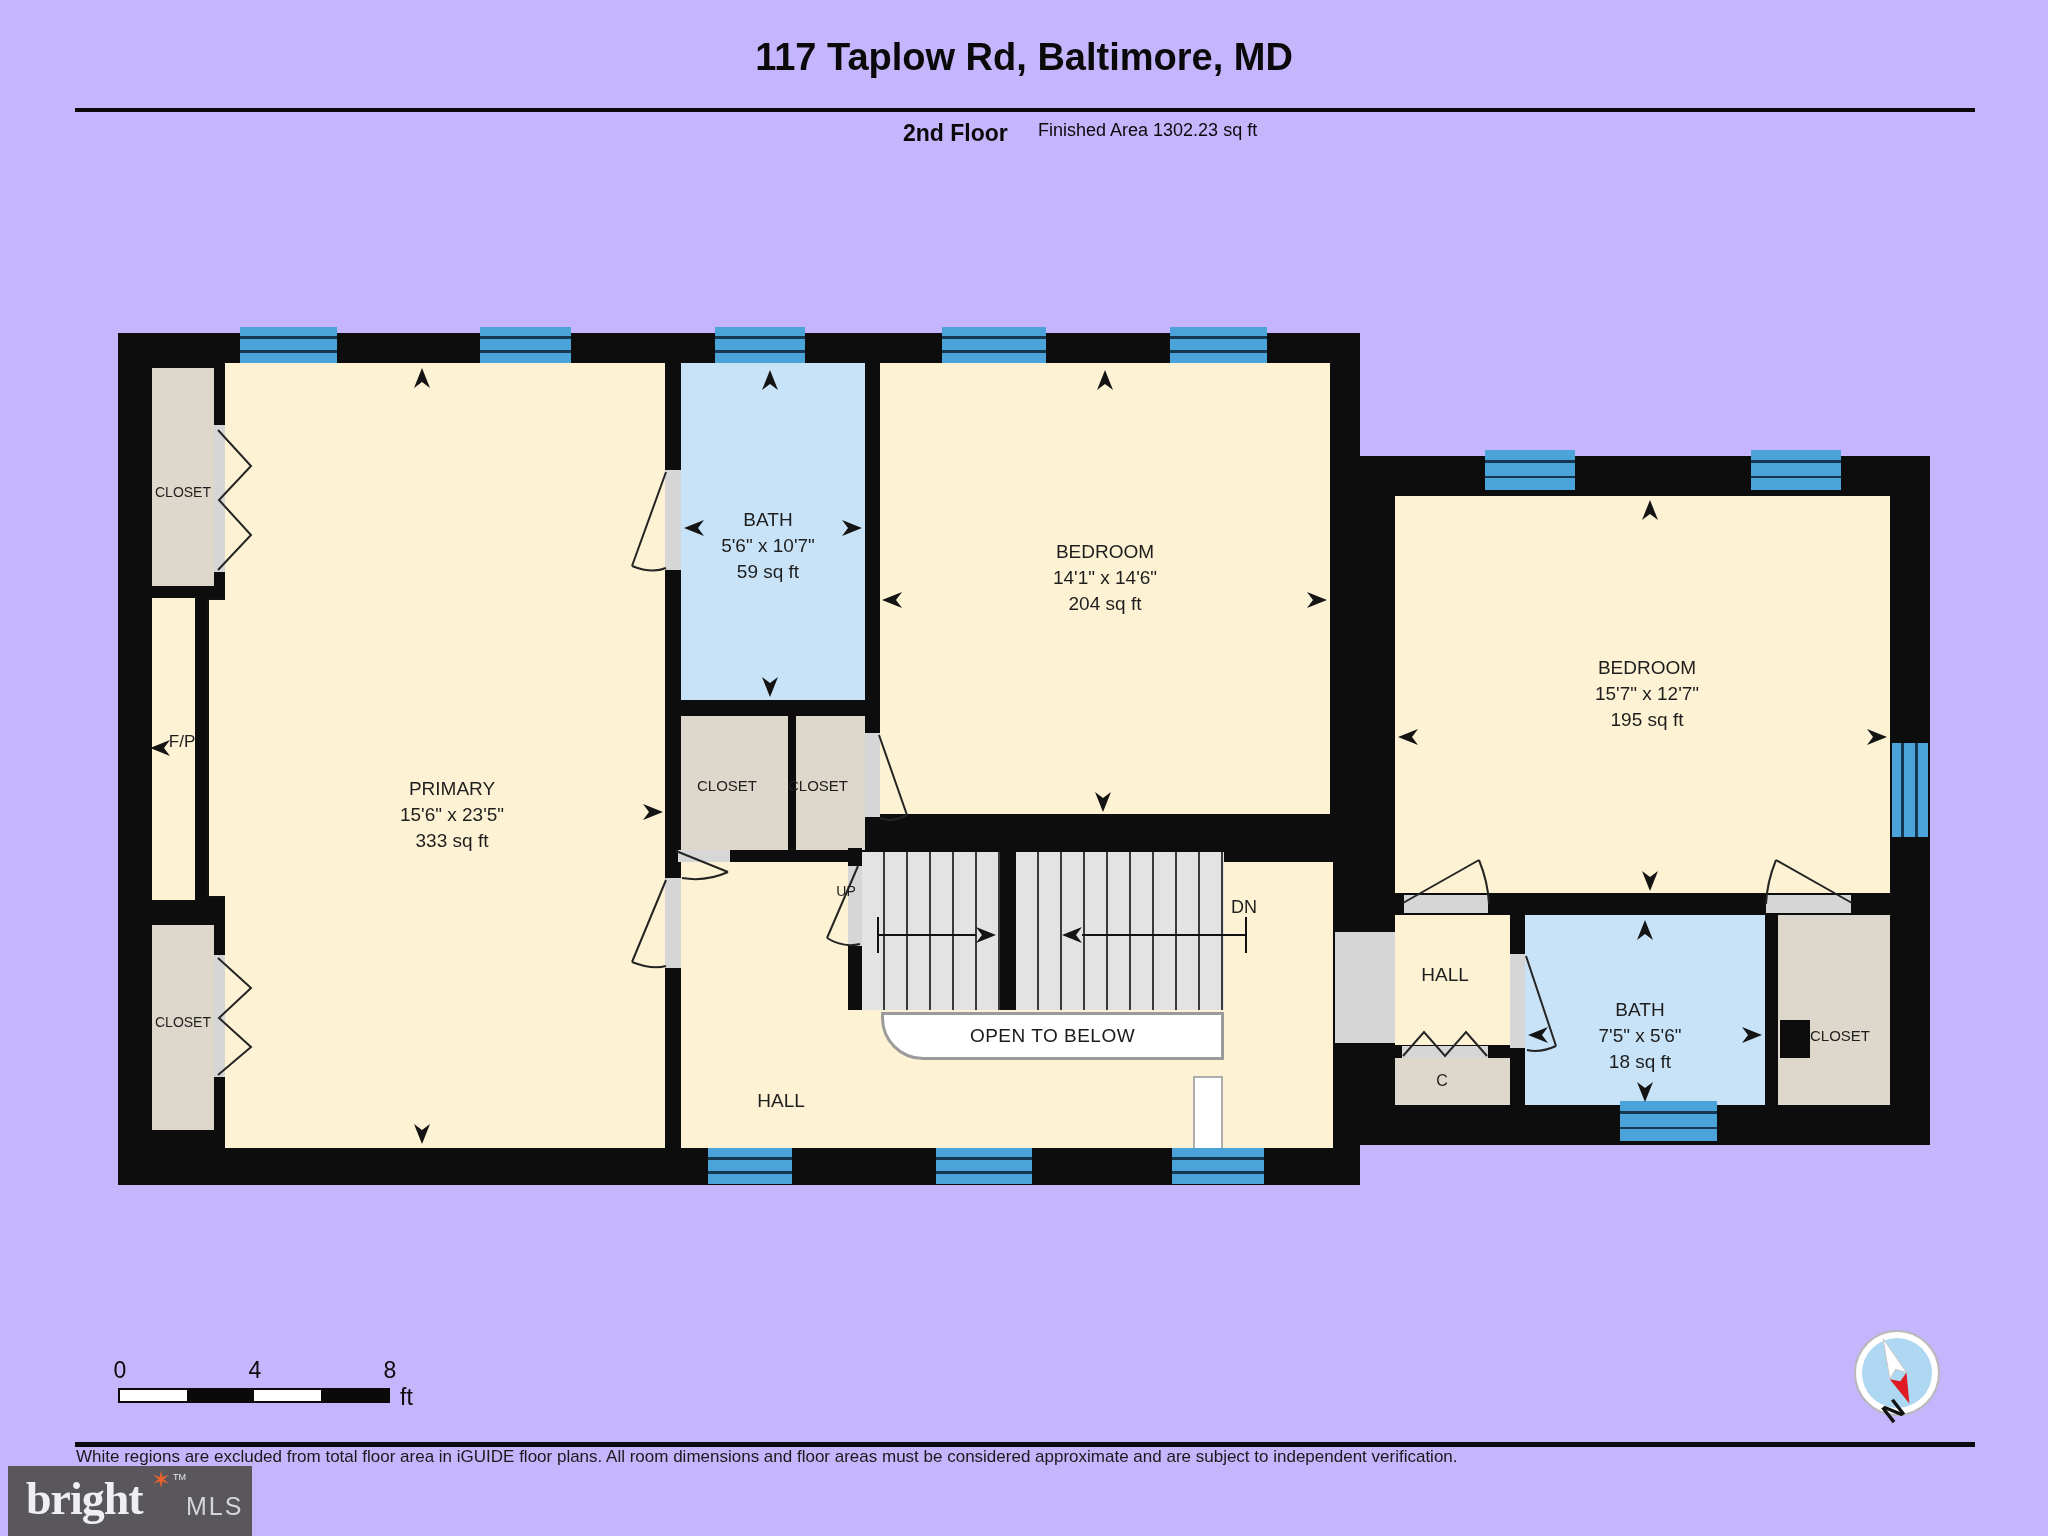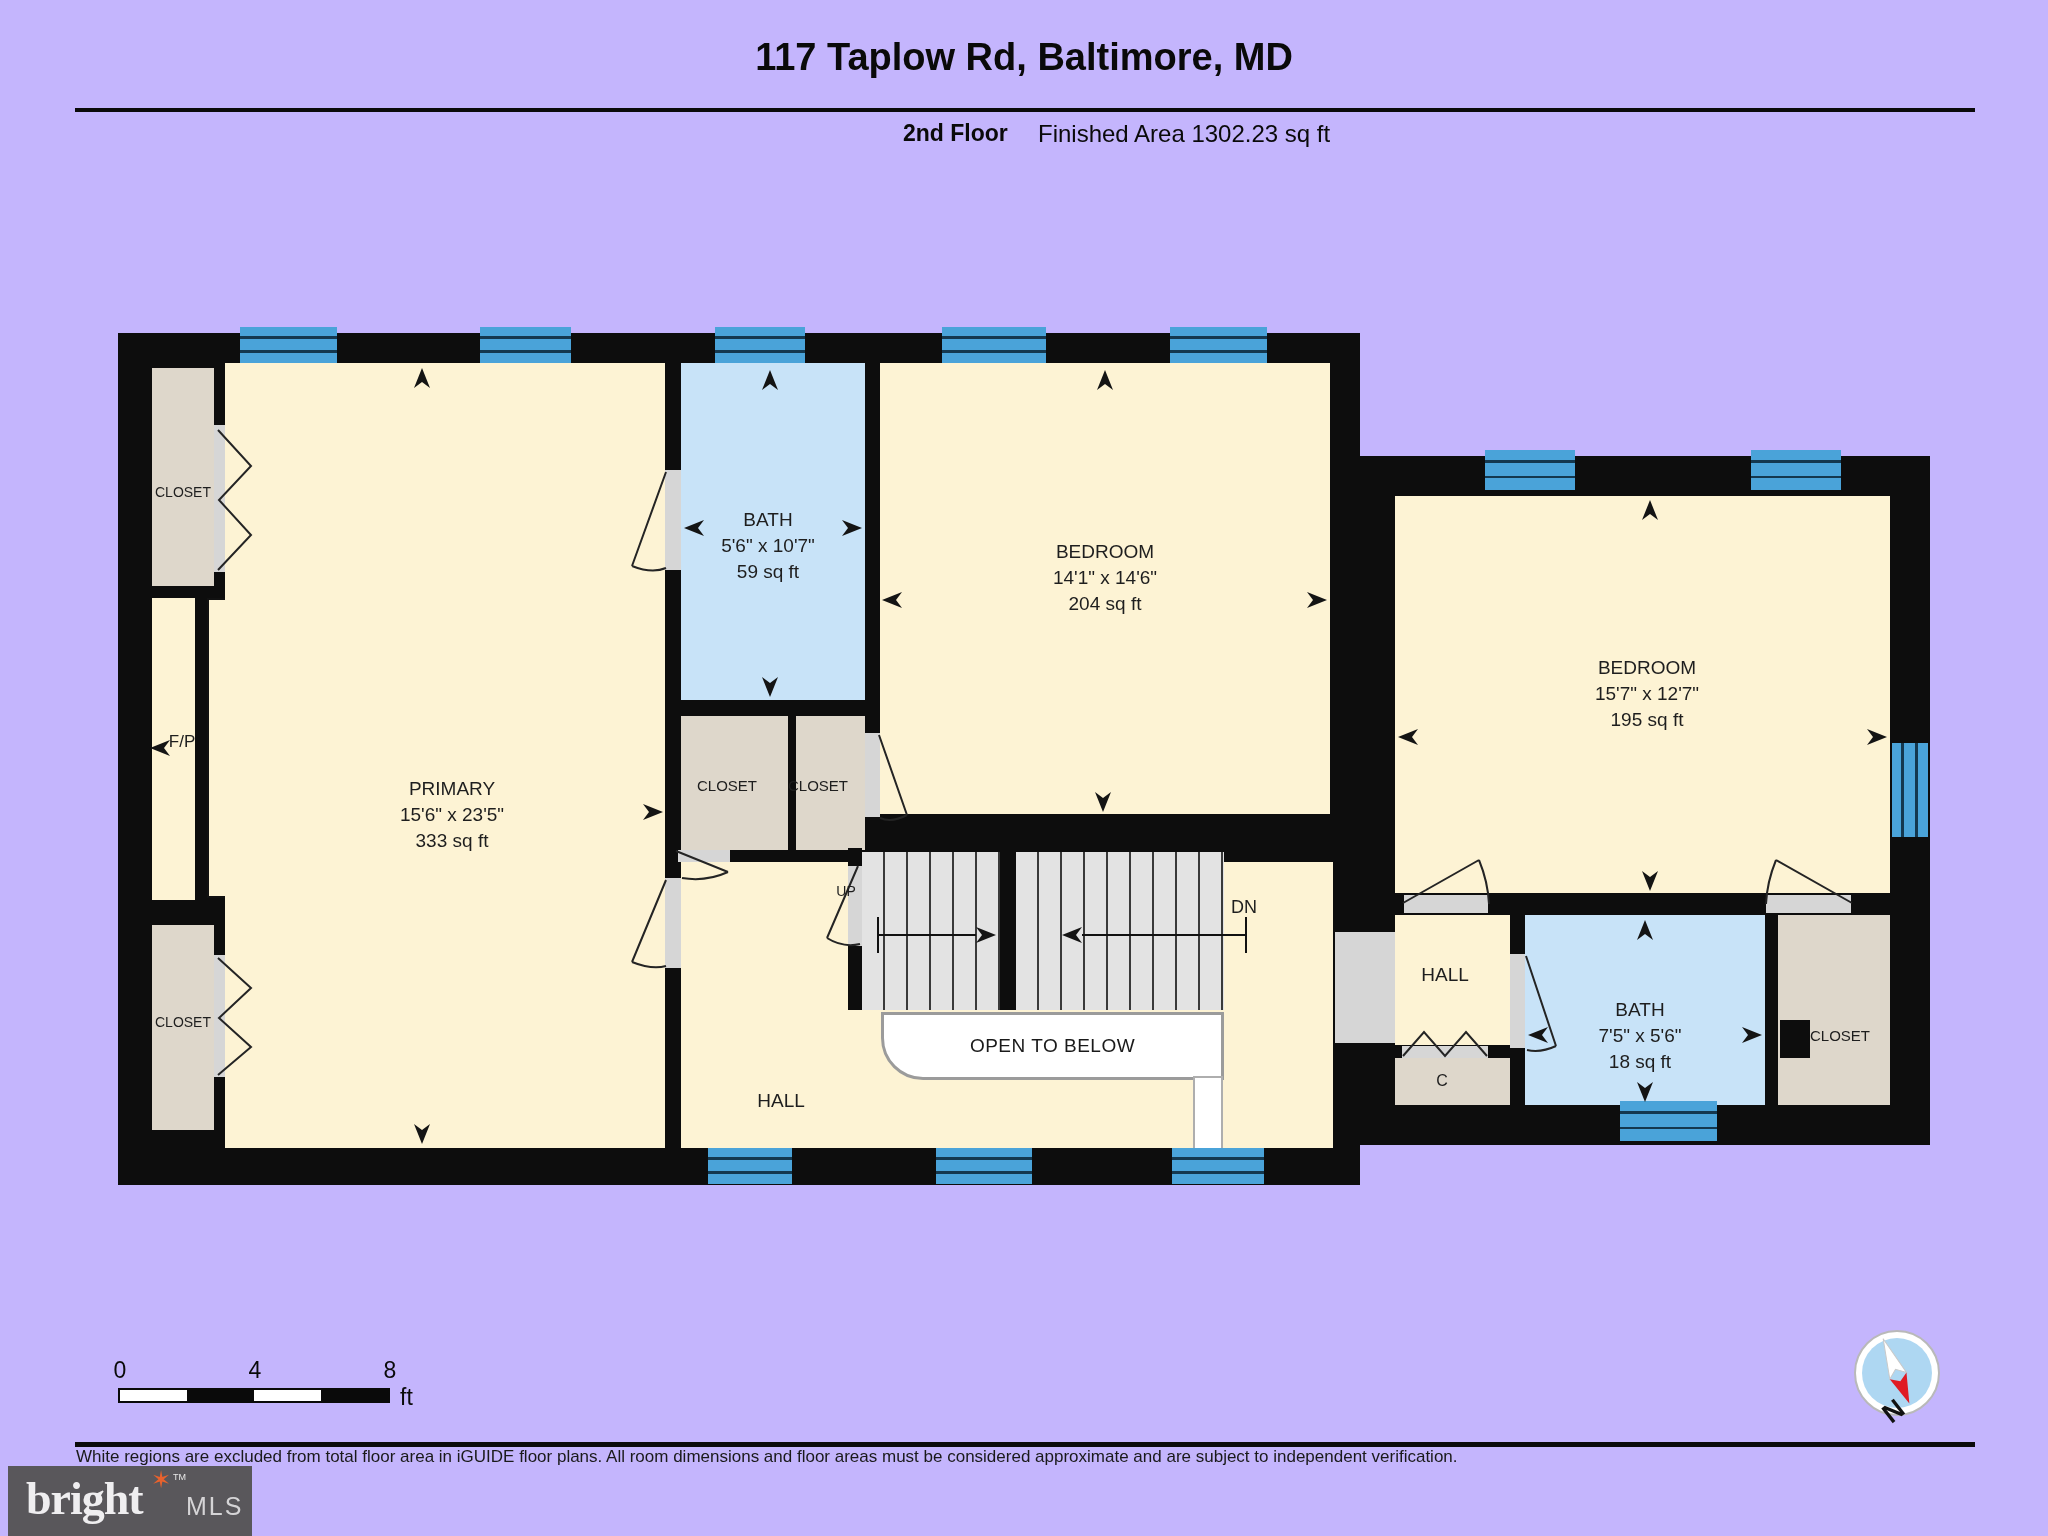--- a/index.html
+++ b/index.html
@@ -18,21 +18,21 @@
   .obelow{position:absolute;background:var(--open-area,#fff);border:3px solid #9b9b9b;border-radius:0 0 0 42px;box-sizing:border-box;
           display:flex;align-items:center;justify-content:center;font-size:19px;letter-spacing:.5px;color:#1a1a1a;}
   .voidstrip{position:absolute;background:#fff;border:2px solid #aeaeae;box-sizing:border-box;}
   .rlabel{position:absolute;transform:translate(-50%,-50%);display:flex;flex-direction:column;align-items:center;
           font-size:19px;line-height:26px;color:#1e1e1e;white-space:nowrap;text-align:center;}
   .slabel{position:absolute;transform:translate(-50%,-50%);font-size:15px;color:#1e1e1e;white-space:nowrap;}
   .mlabel{position:absolute;transform:translate(-50%,-50%);font-size:19px;color:#1e1e1e;white-space:nowrap;}
   .hdr-title{position:absolute;left:0;top:36px;width:2048px;text-align:center;font-size:38px;font-weight:bold;color:#0a0a0a;}
   .hdr-rule{position:absolute;left:75px;top:108px;width:1900px;height:4px;background:#0a0a0a;}
   .hdr-floor{position:absolute;left:903px;top:120px;font-size:23px;font-weight:bold;color:#0a0a0a;}
-  .hdr-area{position:absolute;left:1038px;top:120px;font-size:24px;color:#0a0a0a;}
+  .hdr-area{position:absolute;left:1038px;top:120px;font-size:18px;color:#0a0a0a;}
   .scale-num{position:absolute;transform:translateX(-50%);font-size:23px;color:#0a0a0a;top:1357px;}
   .scalebar{position:absolute;left:118px;top:1388px;width:272px;height:15px;border:2px solid #0a0a0a;box-sizing:border-box;display:flex;}
   .scalebar div{height:100%;}
   .ft{position:absolute;left:400px;top:1384px;font-size:23px;color:#0a0a0a;}
   .prepared{position:absolute;left:0;top:1390px;width:2048px;text-align:center;font-size:20px;font-weight:600;color:#0a0a0a;}
   .footrule{position:absolute;left:75px;top:1442px;width:1900px;height:5px;background:#0a0a0a;}
   .disclaimer{position:absolute;left:76px;top:1447px;font-size:17px;color:#1a1a1a;white-space:nowrap;}
   .logo{position:absolute;left:8px;top:1466px;width:244px;height:70px;background:var(--logo-bg,#59575b);}
   .logo .b{position:absolute;left:18px;top:6px;font-family:"Liberation Serif",serif;font-weight:bold;font-size:46px;color:#efeef0;letter-spacing:-1px;}
   .logo .star{position:absolute;left:143px;top:0px;font-size:24px;color:var(--accent-star,#e8622d);}
@@ -61,21 +61,21 @@
   <div class="bathf" style="left:681px;top:363px;width:184px;height:337px;"></div>
   <div class="clo" style="left:681px;top:716px;width:107px;height:134px;"></div>
   <div class="clo" style="left:796px;top:716px;width:69px;height:134px;"></div>
   <div class="room" style="left:880px;top:363px;width:450px;height:451px;"></div>
   <div class="room" style="left:681px;top:862px;width:652px;height:286px;"></div>
 
   <div class="stair" style="left:862px;top:852px;width:138px;height:158px;"></div>
   <div class="stair" style="left:1016px;top:852px;width:208px;height:158px;"></div>
   <div class="wall" style="left:1000px;top:848px;width:16px;height:162px;"></div>
   <div class="wall" style="left:848px;top:848px;width:14px;height:162px;"></div>
-  <div class="obelow" style="left:881px;top:1012px;width:343px;height:68px;">
+  <div class="obelow" style="left:881px;top:1012px;width:343px;height:48px;">
     <span>OPEN TO BELOW</span>
   </div>
   <div class="voidstrip" style="left:1193px;top:1076px;width:30px;height:74px;"></div>
 
   <div class="gap" style="left:1335px;top:932px;width:60px;height:111px;"></div>
 
   <div class="room" style="left:1395px;top:496px;width:495px;height:397px;"></div>
   <div class="room" style="left:1395px;top:915px;width:115px;height:130px;"></div>
   <div class="clo" style="left:1395px;top:1058px;width:115px;height:47px;"></div>
   <div class="bathf" style="left:1525px;top:915px;width:240px;height:190px;"></div>

